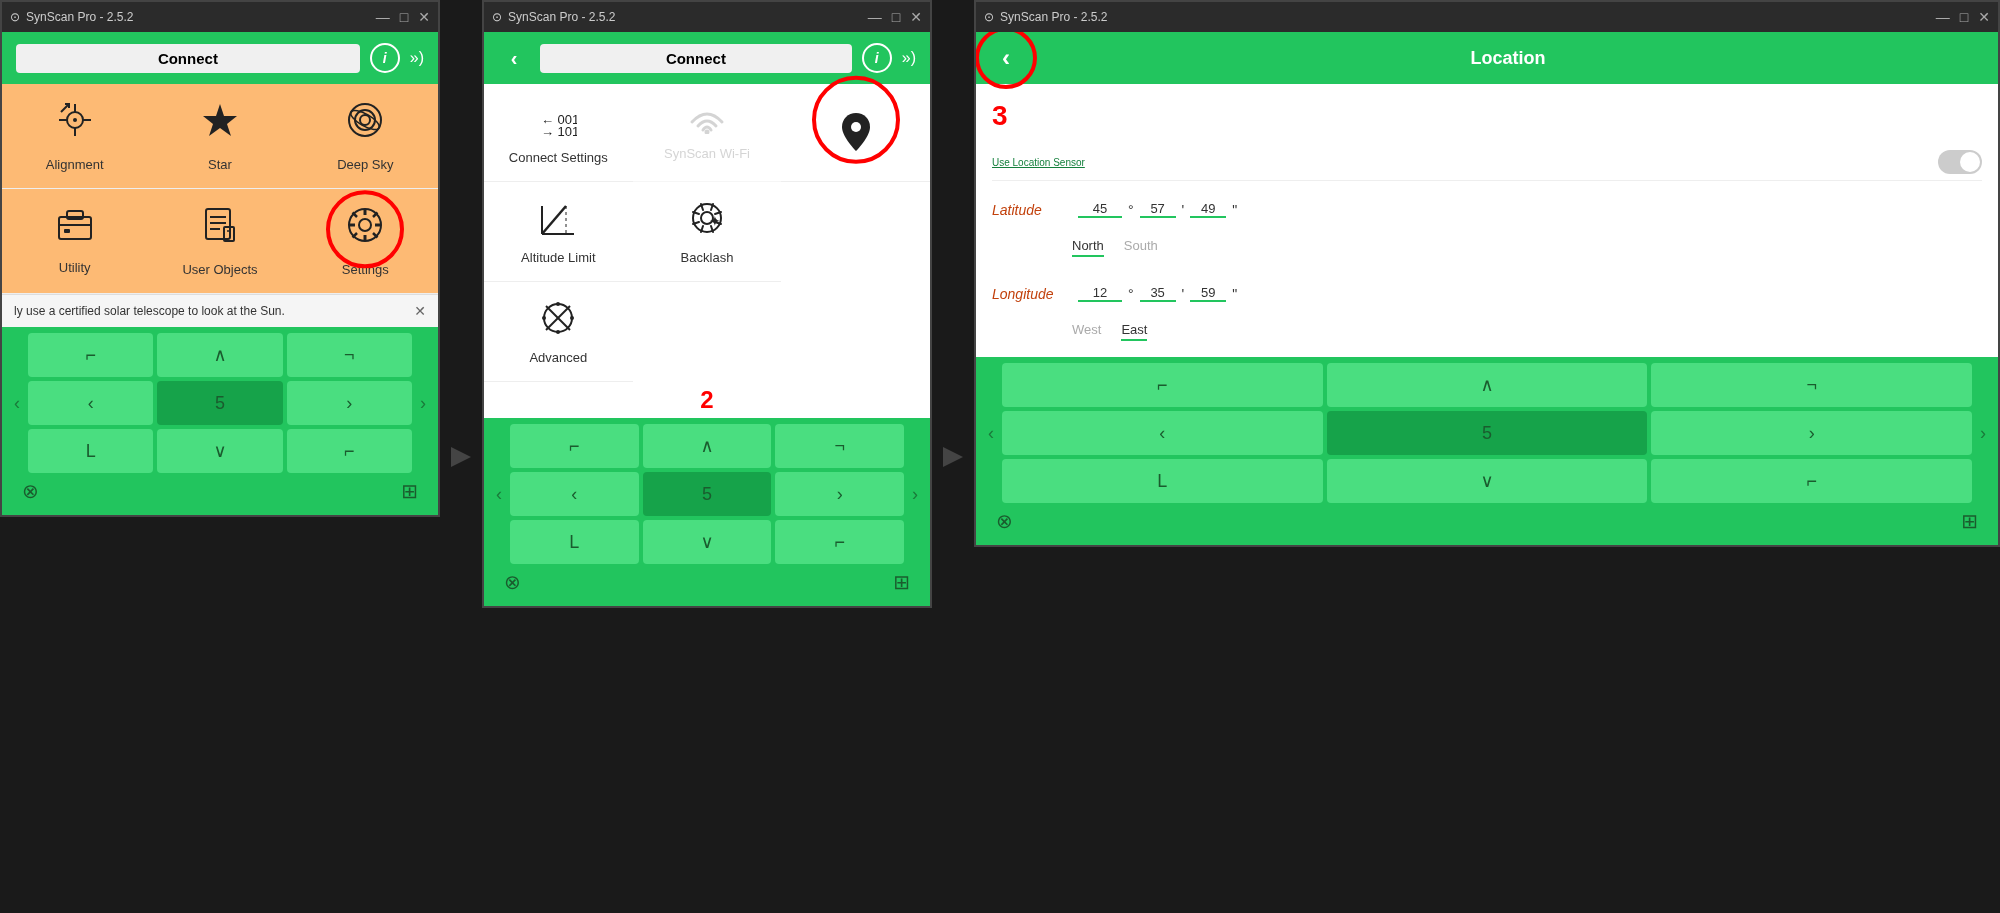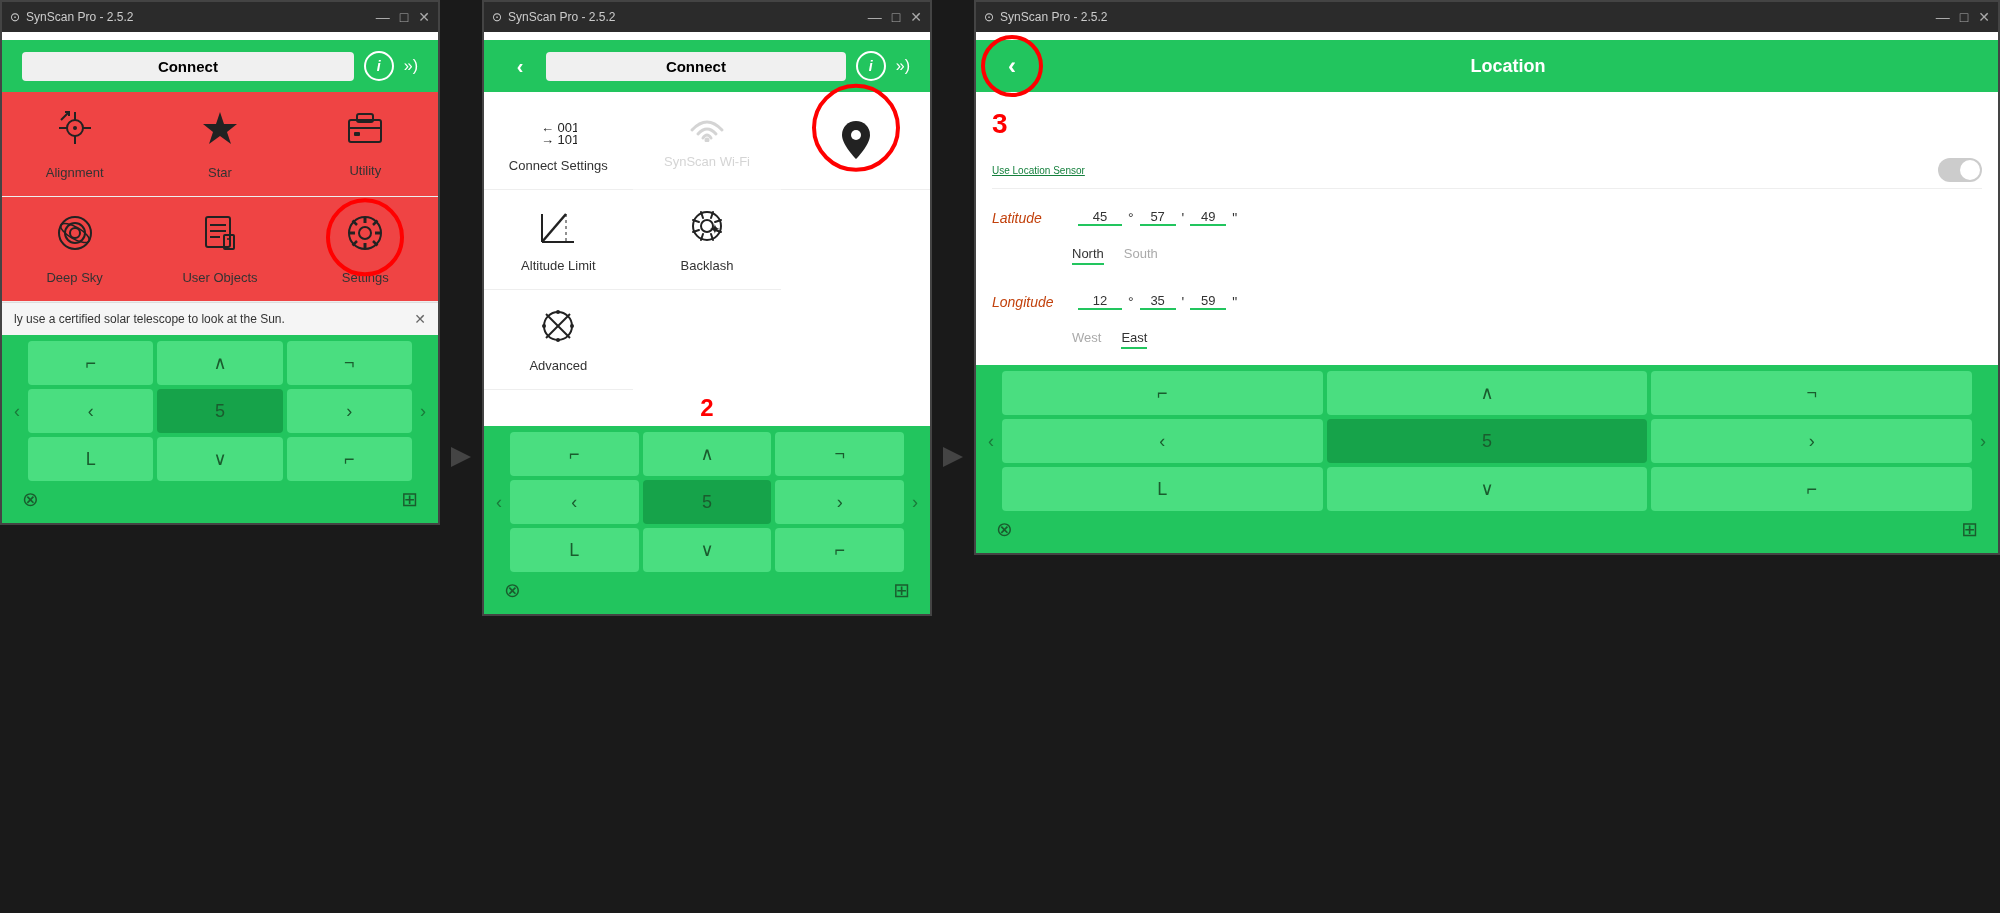--- a/index.html
+++ b/index.html
@@ -59,24 +59,23 @@
       display: flex;
       flex-direction: column;
       overflow: hidden;
     }
 
     
     .header-bar {
       background: #22c55e;
       display: flex;
       align-items: center;
-      padding: 8px 20px;
+      padding: 8px 14px;
       gap: 10px;
       min-height: 52px;
-      margin-top: 8px;
     }
     .header-back-btn {
       color: white;
       font-size: 20px;
       cursor: pointer;
       font-weight: bold;
       width: 32px;
       height: 32px;
       display: flex;
       align-items: center;
@@ -111,21 +110,21 @@
       color: white;
       font-size: 16px;
     }
 
     
     .main-grid {
       display: grid;
       grid-template-columns: repeat(3, 1fr);
       grid-template-rows: repeat(2, 1fr);
       flex: 1;
-      background: #ef4444;
+      background: #fdba74;
     }
     .grid-item {
       display: flex;
       flex-direction: column;
       align-items: center;
       justify-content: center;
       padding: 16px 8px;
       gap: 8px;
       cursor: pointer;
       border-bottom: 1px solid #eee;
@@ -433,40 +432,40 @@
         <span class="grid-icon">
           <svg width="40" height="40" viewBox="0 0 40 40">
               <polygon points="20,4 24,16 37,16 27,24 31,36 20,28 9,36 13,24 3,16 16,16" fill="#222"></polygon>
             </svg>
         </span>
         <span class="grid-label">Star</span>
       </div>
 
       <div class="grid-item">
         <span class="grid-icon">
+          <svg width="40" height="40" viewBox="0 0 40 40">
+              <circle cx="20" cy="20" r="16" fill="none" stroke="#222" stroke-width="2"></circle>
+              <circle cx="20" cy="20" r="10" fill="none" stroke="#222" stroke-width="2"></circle>
+              <circle cx="20" cy="20" r="5" fill="none" stroke="#222" stroke-width="2"></circle>
+              <ellipse cx="20" cy="20" rx="16" ry="6" fill="none" stroke="#222" stroke-width="1.5" transform="rotate(30 20 20)"></ellipse>
+            </svg>
+        </span>
+        <span class="grid-label">Deep Sky</span>
+      </div>
+
+      <div class="grid-item">
+        <span class="grid-icon">
           <svg width="40" height="36" viewBox="0 0 40 36">
               <rect x="4" y="10" width="32" height="22" rx="2" fill="none" stroke="#222" stroke-width="2"></rect>
               <rect x="12" y="4" width="16" height="8" rx="2" fill="none" stroke="#222" stroke-width="2"></rect>
               <line x1="4" y1="18" x2="36" y2="18" stroke="#222" stroke-width="2"></line>
               <rect x="9" y="22" width="6" height="4" rx="1" fill="#222"></rect>
             </svg>
         </span>
         <span class="grid-label">Utility</span>
-      </div>
-
-      <div class="grid-item">
-        <span class="grid-icon">
-          <svg width="40" height="40" viewBox="0 0 40 40">
-              <circle cx="20" cy="20" r="16" fill="none" stroke="#222" stroke-width="2"></circle>
-              <circle cx="20" cy="20" r="10" fill="none" stroke="#222" stroke-width="2"></circle>
-              <circle cx="20" cy="20" r="5" fill="none" stroke="#222" stroke-width="2"></circle>
-              <ellipse cx="20" cy="20" rx="16" ry="6" fill="none" stroke="#222" stroke-width="1.5" transform="rotate(30 20 20)"></ellipse>
-            </svg>
-        </span>
-        <span class="grid-label">Deep Sky</span>
       </div>
 
       <div class="grid-item">
         <span class="grid-icon">
           <svg width="40" height="40" viewBox="0 0 40 40">
               <rect x="6" y="4" width="24" height="30" rx="2" fill="none" stroke="#222" stroke-width="2"></rect>
               <line x1="10" y1="12" x2="26" y2="12" stroke="#222" stroke-width="2"></line>
               <line x1="10" y1="18" x2="26" y2="18" stroke="#222" stroke-width="2"></line>
               <line x1="10" y1="24" x2="20" y2="24" stroke="#222" stroke-width="2"></line>
               <rect x="24" y="22" width="10" height="14" rx="1" fill="none" stroke="#222" stroke-width="2"></rect>

